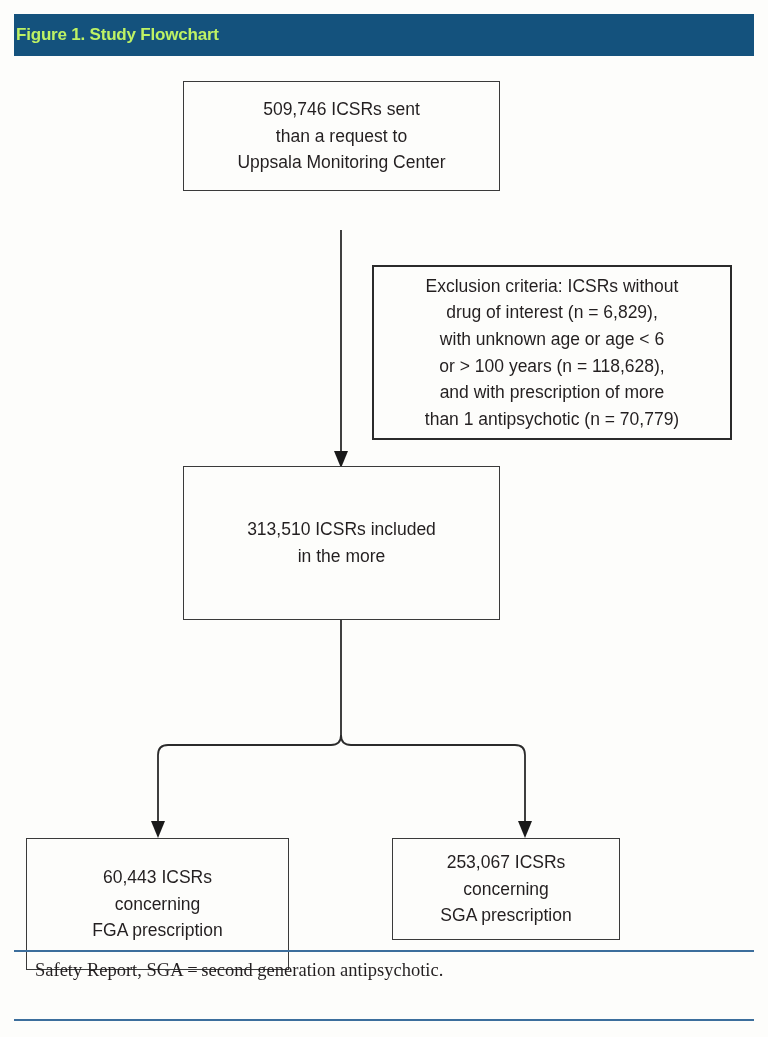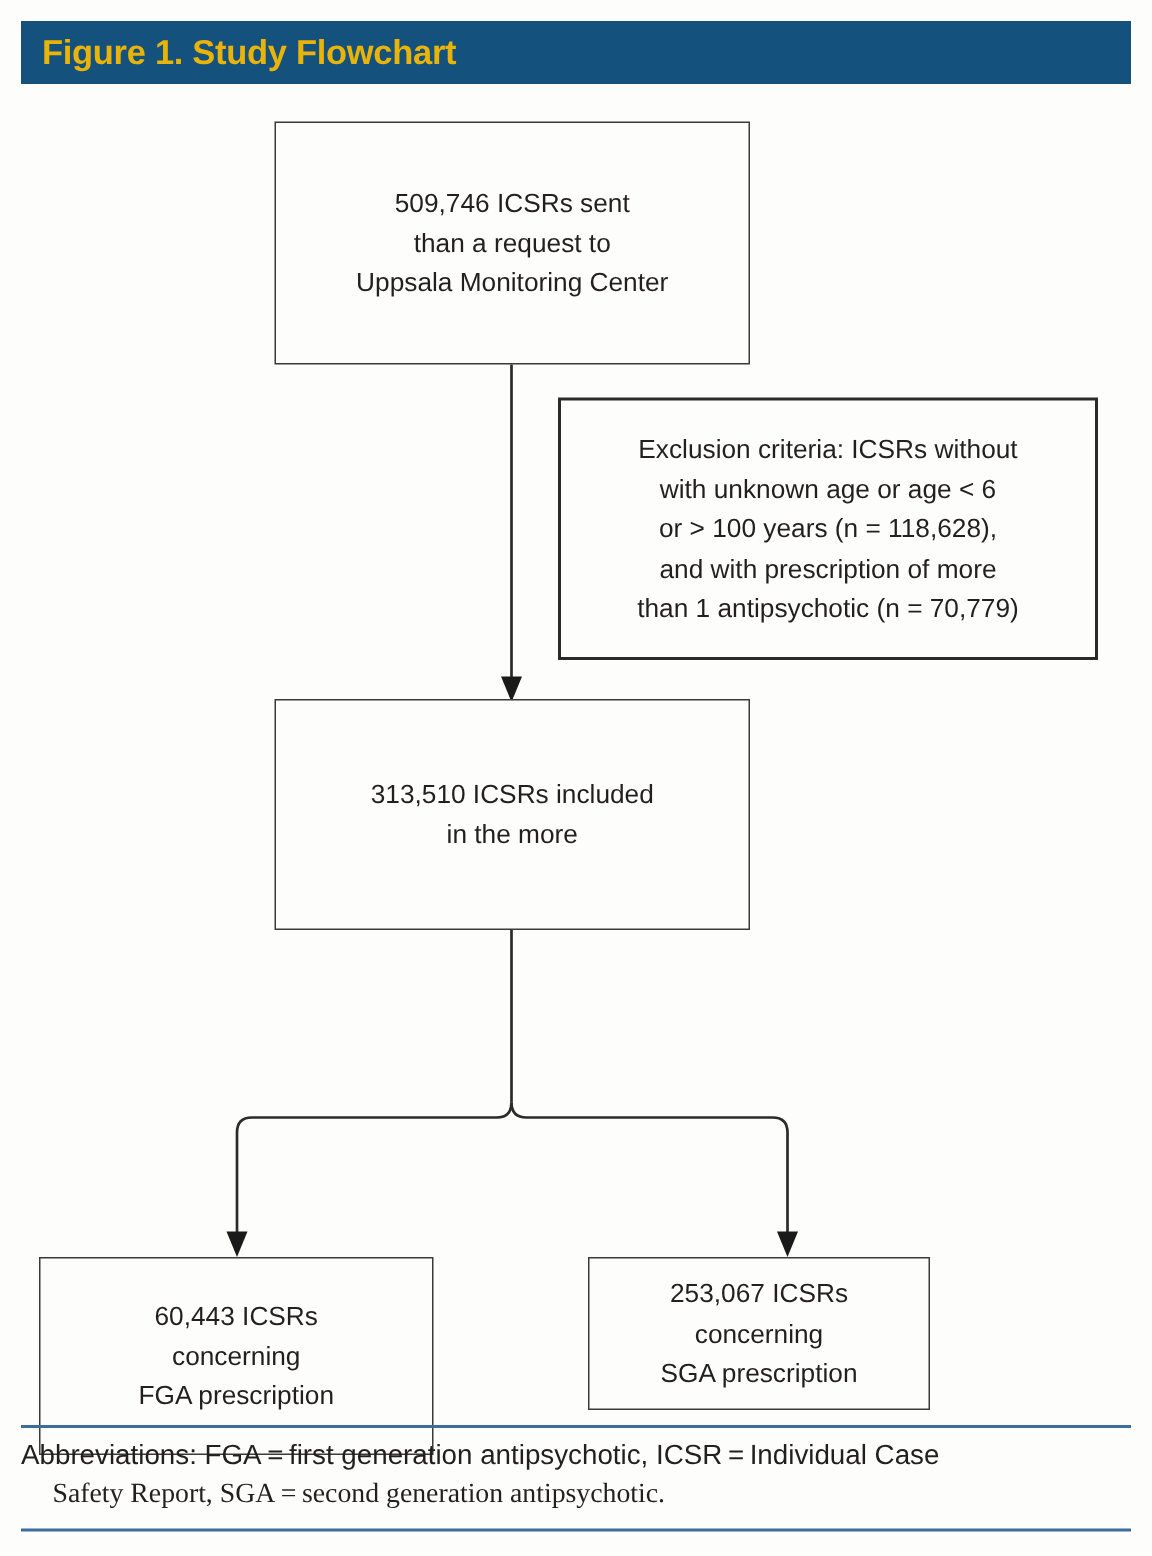--- a/index.html
+++ b/index.html
@@ -26,26 +26,26 @@
     position: absolute;
     left: 14px;
     top: 14px;
     width: 740px;
     height: 42px;
     background: #14527d;
     box-sizing: border-box;
   }
   .fig-header-title {
     position: absolute;
-    left: 14px;
+    left: 2px;
     top: 50%;
     transform: translateY(-50%);
-    font-size: 23px;
+    font-size: 17px;
     font-weight: bold;
-    color: #eab308;
+    color: #bef264;
     letter-spacing: -0.2px;
     white-space: nowrap;
   }
 
   
   .flow-box {
     position: absolute;
     box-sizing: border-box;
     background: #fdfdfb;
     border: 1.6px solid #3a3a3a;
@@ -59,21 +59,21 @@
     border-color: #2b2b2b;
   }
   .flow-text {
     font-size: 17.5px;
     line-height: 1.52;
     color: #231f20;
     padding: 0 8px;
   }
   .flow-text .ln { display: block; white-space: nowrap; }
 
-  #box-source   { left: 183px; top: 81px;  width: 317px; height: 162px; }
+  #box-source   { left: 183px; top: 81px;  width: 317px; height: 110px; }
   #box-excluded { left: 372px; top: 265px; width: 360px; height: 175px; }
   #box-included { left: 183px; top: 466px; width: 317px; height: 154px; }
   #box-fga      { left: 26px;  top: 838px; width: 263px; height: 132px; }
   #box-sga      { left: 392px; top: 838px; width: 228px; height: 102px; }
 
   
   #connector-layer {
     position: absolute;
     left: 0; top: 0;
     width: 768px;
@@ -131,20 +131,21 @@
     <div class="flow-text">
       <span class="ln">509,746 ICSRs sent</span>
       <span class="ln">than a request to</span>
       <span class="ln">Uppsala Monitoring Center</span>
     </div>
   </div>
 
   <div class="flow-box thick" id="box-excluded">
     <div class="flow-text">
       <span class="ln">Exclusion criteria: ICSRs without</span>
+      <span class="ln">drug of interest (n = 6,829),</span>
       <span class="ln">with unknown age or age &lt; 6</span>
       <span class="ln">or &gt; 100 years (n = 118,628),</span>
       <span class="ln">and with prescription of more</span>
       <span class="ln">than 1 antipsychotic (n = 70,779)</span>
     </div>
   </div>
 
   <div class="flow-box" id="box-included">
     <div class="flow-text">
       <span class="ln">313,510 ICSRs included</span>
@@ -164,19 +165,18 @@
     <div class="flow-text">
       <span class="ln">253,067 ICSRs</span>
       <span class="ln">concerning</span>
       <span class="ln">SGA prescription</span>
     </div>
   </div>
 
   <div class="rule" id="rule-top"></div>
 
   <div class="footnote">
-    <span class="fn-line">Abbreviations: FGA = first generation antipsychotic, ICSR = Individual Case</span>
     <span class="fn-line indent">Safety Report, SGA = second generation antipsychotic.</span>
   </div>
 
   <div class="rule" id="rule-bottom"></div>
 
 </div>
 
 </body></html>

